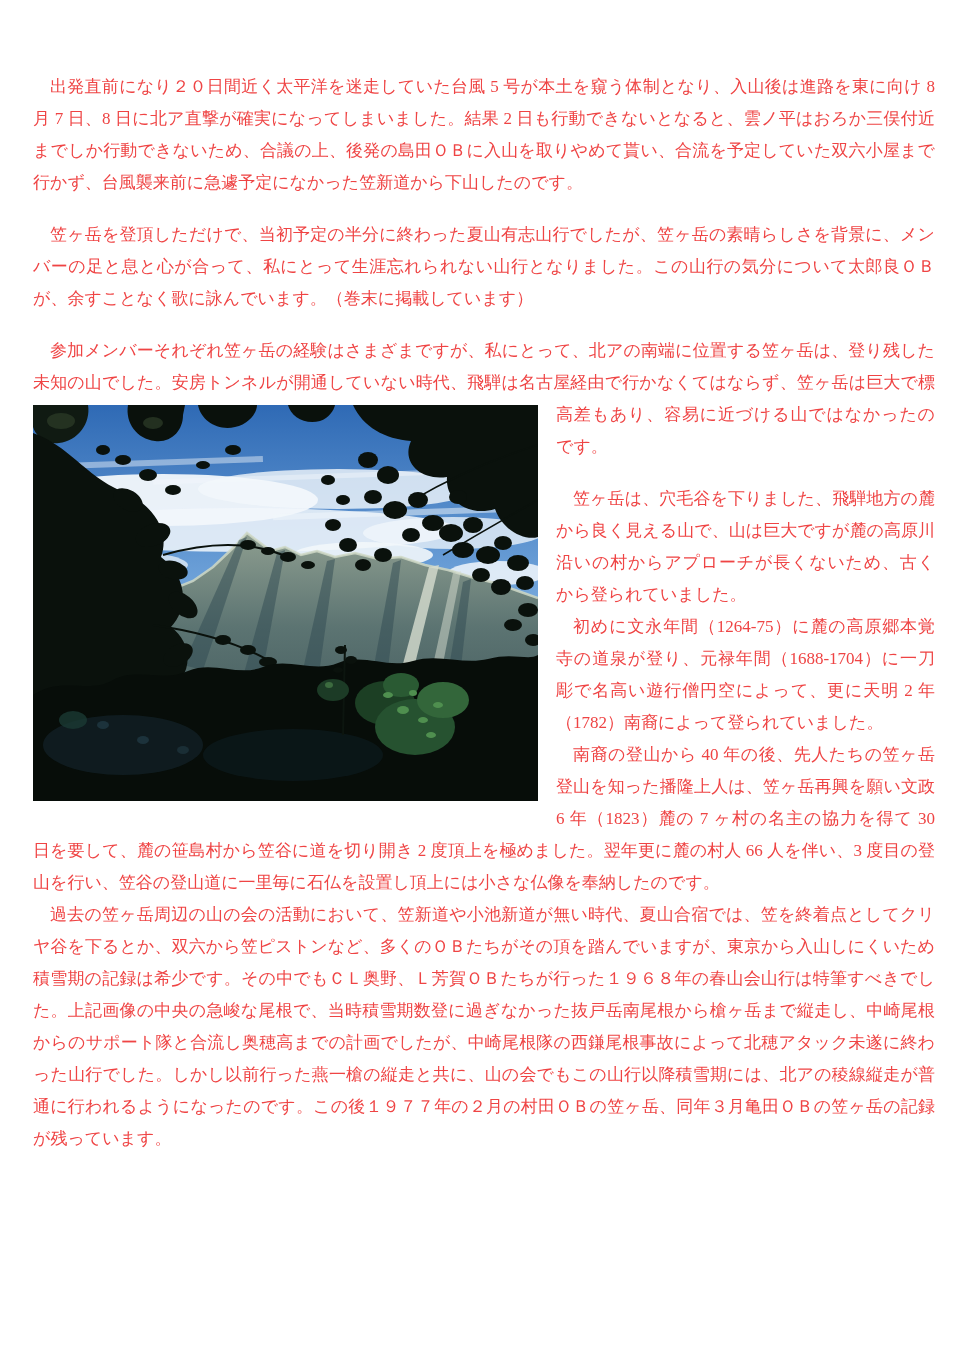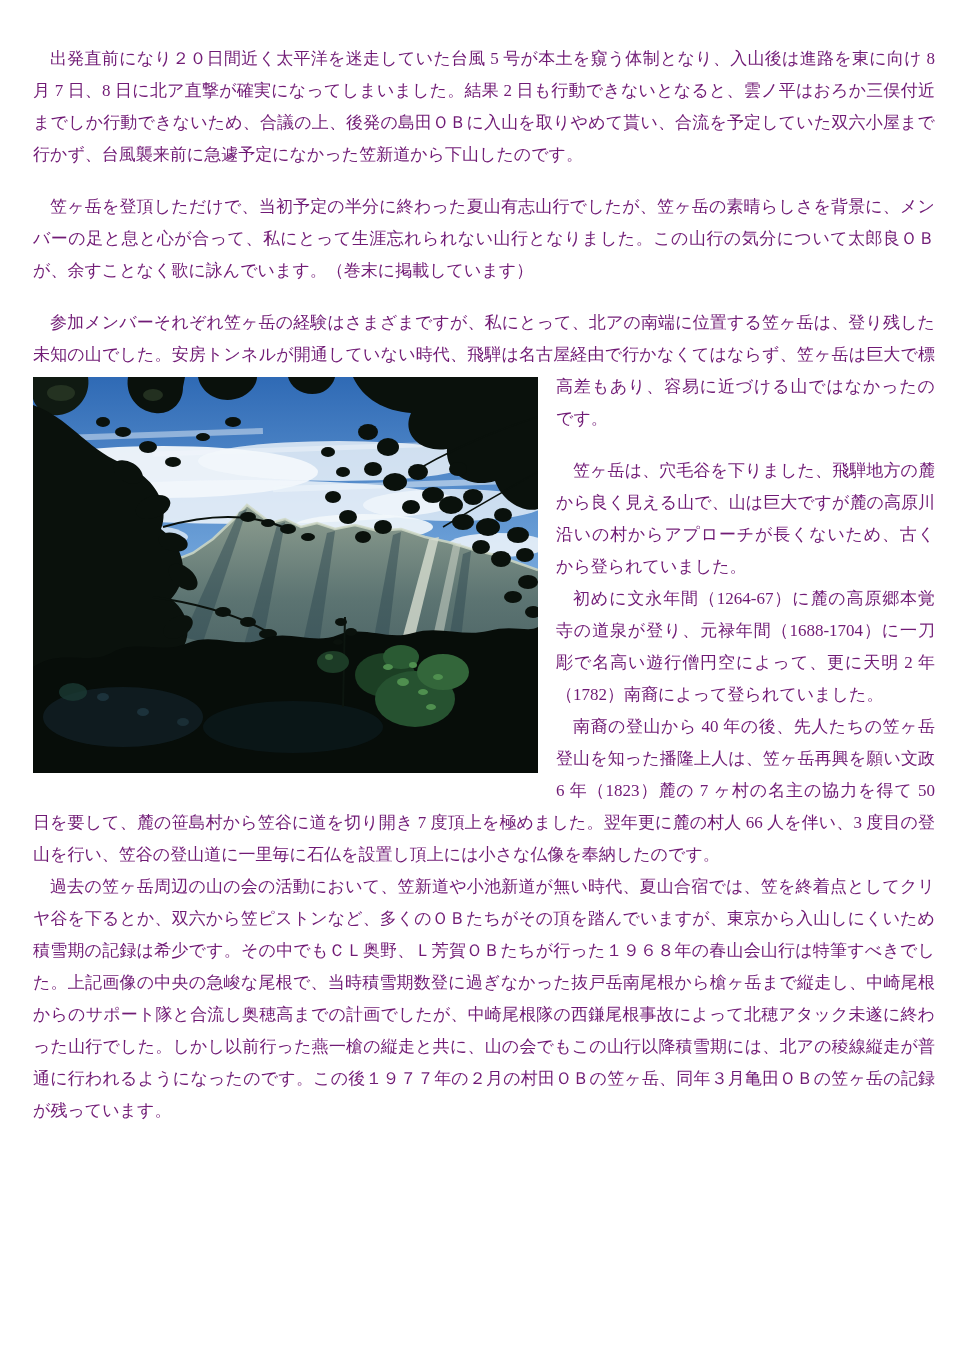--- a/index.html
+++ b/index.html
@@ -1,26 +1,26 @@
 <!DOCTYPE html>
 <html lang="ja"><head>
 <meta charset="utf-8">
 <style>
   html, body { margin: 0; padding: 0; background: #ffffff; }
   .page {
     position: relative;
     width: 960px;
     height: 1360px;
     box-sizing: border-box;
-    padding: 43px 25px 20px 33px;
+    padding: 71px 25px 20px 33px;
     background: #ffffff;
     font-family: "Liberation Serif", "DejaVu Serif", serif;
     font-size: 17px;
     line-height: 32px;
-    color: #701a75;
+    color: #ef4444;
     text-align: justify;
     overflow: hidden;
   }
   .page p {
     margin: 0 0 20px 0;
     text-indent: 1em;
   }
   .page p.tight { margin-bottom: 0; }
   .page p.para-photo { }
   .page p.last { margin-bottom: 0; }
@@ -175,21 +175,21 @@
         <ellipse cx="405" cy="300" rx="5" ry="3" fill="#4f8f4f"></ellipse>
         <ellipse cx="380" cy="288" rx="4" ry="3" fill="#4f8f4f"></ellipse>
         <ellipse cx="398" cy="330" rx="5" ry="3" fill="#4f8f4f"></ellipse>
         <ellipse cx="296" cy="280" rx="4" ry="3" fill="#3c6b3f"></ellipse>
       </g>
     </svg>
       </span><span>もあり、容易に近づける山ではなかったのです。</span></p>
 
   <p class="tight"><span>笠ヶ岳は、穴毛谷を下りました、飛騨地方の麓から良く見える山で、山は巨大ですが麓の高原川沿いの村からアプローチが長くないため、古くから登られていました。</span></p>
 
-  <p class="tight"><span>初めに文永年間（1264-67）に麓の高原郷本覚寺の道泉が登り、元禄年間（1688-1704）に一刀彫で名高い遊行僧円空によって、更に天明 2 年（1782）南裔によって登られていました。</span></p>
+  <p class="tight"><span>初めに文永年間（1264-75）に麓の高原郷本覚寺の道泉が登り、元禄年間（1688-1704）に一刀彫で名高い遊行僧円空によって、更に天明 2 年（1782）南裔によって登られていました。</span></p>
 
-  <p class="tight"><span>南裔の登山から 40 年の後、先人たちの笠ヶ岳登山を知った播隆上人は、笠ヶ岳再興を願い文政 6 年（1823）麓の 7 ヶ村の名主の協力を得て 50 日を要して、麓の笹島村から笠谷に道を切り開き 7 度頂上を極めました。翌年更に麓の村人 66 人を伴い、3 度目の登山を行い、笠谷の登山道に一里毎に石仏を設置し頂上には小さな仏像を奉納したのです。</span></p>
+  <p class="tight"><span>南裔の登山から 40 年の後、先人たちの笠ヶ岳登山を知った播隆上人は、笠ヶ岳再興を願い文政 6 年（1823）麓の 7 ヶ村の名主の協力を得て 30 日を要して、麓の笹島村から笠谷に道を切り開き 2 度頂上を極めました。翌年更に麓の村人 66 人を伴い、3 度目の登山を行い、笠谷の登山道に一里毎に石仏を設置し頂上には小さな仏像を奉納したのです。</span></p>
 
 
 
   <p class="last"><span>過去の笠ヶ岳周辺の山の会の活動において、笠新道や小池新道が無い時代、夏山合宿では、笠を終着点としてクリヤ谷を下るとか、双六から笠ピストンなど、多くのＯＢたちがその頂を踏んでいますが、東京から入山しにくいため積雪期の記録は希少です。その中でもＣＬ奥野、Ｌ芳賀ＯＢたちが行った１９６８年の春山会山行は特筆すべきでした。上記画像の中央の急峻な尾根で、当時積雪期数登に過ぎなかった抜戸岳南尾根から槍ヶ岳まで縦走し、中崎尾根からのサポート隊と合流し奥穂高までの計画でしたが、中崎尾根隊の西鎌尾根事故によって北穂アタック未遂に終わった山行でした。しかし以前行った燕一槍の縦走と共に、山の会でもこの山行以降積雪期には、北アの稜線縦走が普通に行われるようになったのです。この後１９７７年の２月の村田ＯＢの笠ヶ岳、同年３月亀田ＯＢの笠ヶ岳の記録が残っています。</span></p>
 
 </div>
 
 </body></html>

